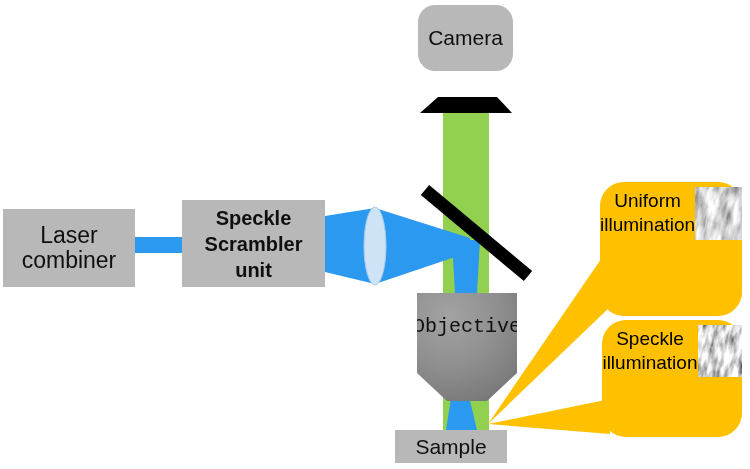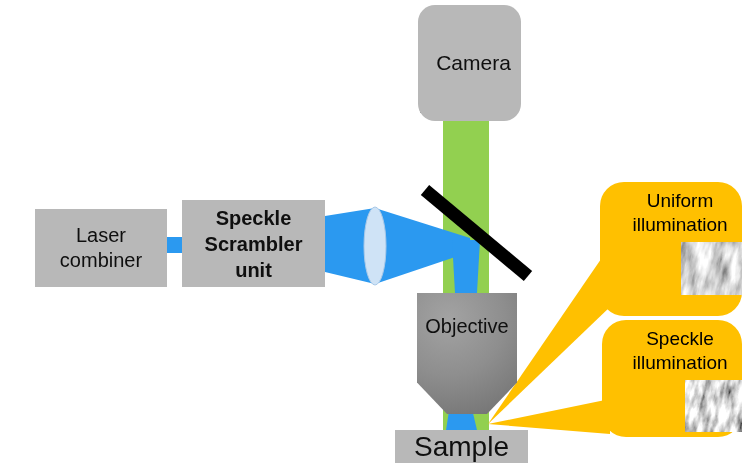--- a/index.html
+++ b/index.html
@@ -6,37 +6,37 @@
   .stage{
     position:relative;width:750px;height:469px;background:#ffffff;overflow:hidden;
     font-family:"Liberation Sans", sans-serif;color:#0f0f0f;
   }
   .layer{position:absolute;left:0;top:0;z-index:1;}
   .gray-box{
     position:absolute;z-index:2;background:#b8b8b8;
     display:flex;align-items:center;justify-content:center;text-align:center;
   }
   .gray-box span{display:block;}
-  #laser-box{left:3px;top:209px;width:132px;height:78px;font-size:20px;line-height:25px;margin-left:32px;}
+  #laser-box{left:3px;top:209px;width:132px;height:78px;font-size:23px;line-height:25px;}
   #laser-box span{width:110px;}
   #scrambler-box{left:182px;top:200px;width:143px;height:87px;font-size:20px;line-height:26px;}
   #scrambler-box span{width:112px;font-weight:bold;}
-  #camera-box{left:418px;top:5px;width:95px;height:116px;border-radius:17px;font-size:21px;padding-left:8px;}
+  #camera-box{left:418px;top:5px;width:95px;height:66px;border-radius:17px;font-size:21px;}
   #objective-box{
-    left:417px;top:293px;width:100px;height:121px;
+    left:417px;top:293px;width:100px;height:108px;
     background:radial-gradient(circle at 32% 22%, #a3a3a3 0%, #8e8e8e 48%, #6f6f6f 100%);
     clip-path:polygon(0% 0%,100% 0%,100% 74%,70% 100%,30% 100%,0% 74%);
-    align-items:flex-start;font-size:20px;
+    align-items:flex-start;font-size:20px;font-family:Liberation Mono, monospace;
   }
   #objective-box span{padding-top:22px;}
-  #sample-box{left:395px;top:430px;width:133px;height:33px;font-size:28px;}
+  #sample-box{left:395px;top:430px;width:112px;height:33px;font-size:21px;}
   .nowrap{white-space:nowrap;}
   .callout{
     position:absolute;z-index:2;background:#ffc000;border-radius:24px;
-    display:flex;flex-direction:column;align-items:flex-end;
+    display:flex;flex-direction:row;align-items:flex-start;
   }
   #callout-uniform{left:600px;top:182px;width:142px;height:134px;}
   #callout-speckle{left:602px;top:320px;width:140px;height:117px;}
   .callout-label{
     margin-top:7px;width:124px;text-align:center;
     font-size:19px;line-height:24px;color:#000;
   }
   .callout-img{margin-top:5px;display:block;background:#777;}
 </style>
 </head>

